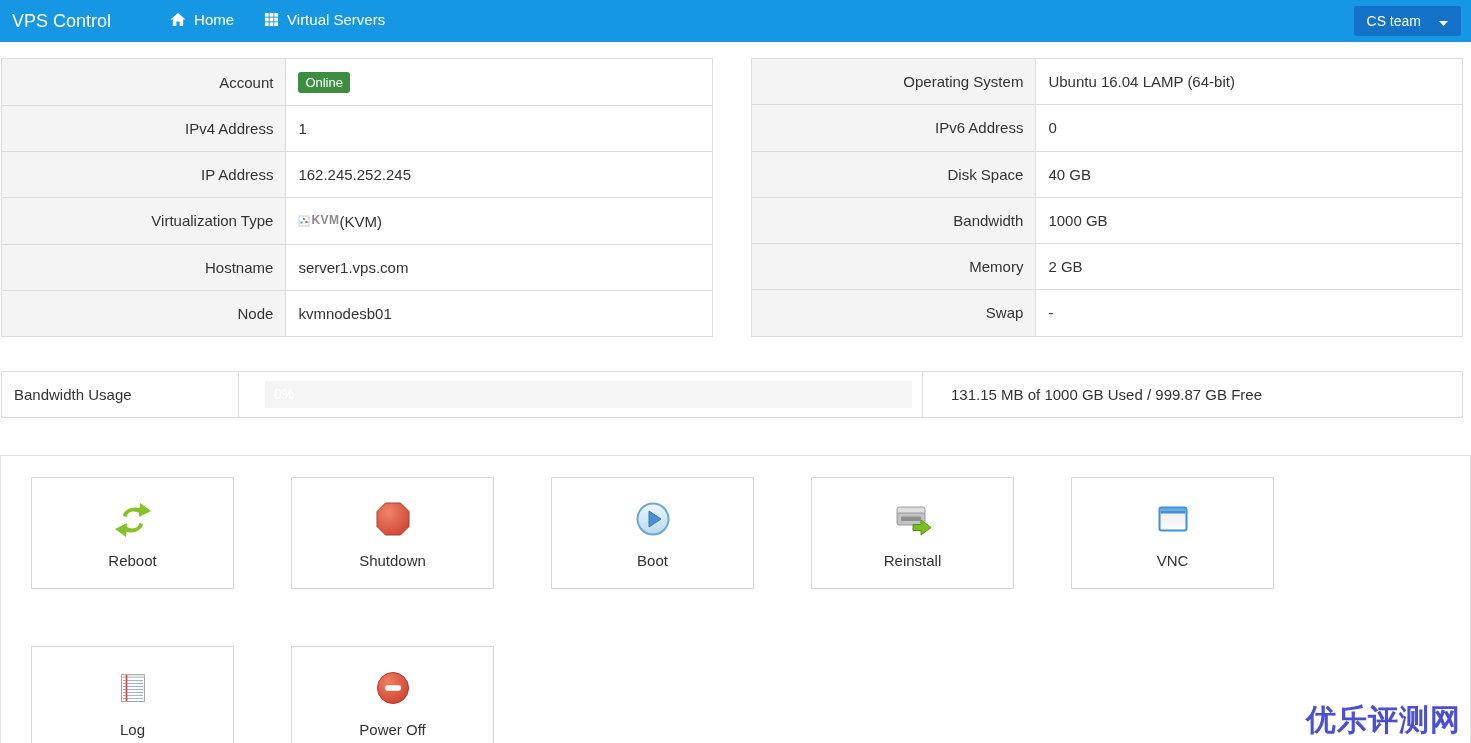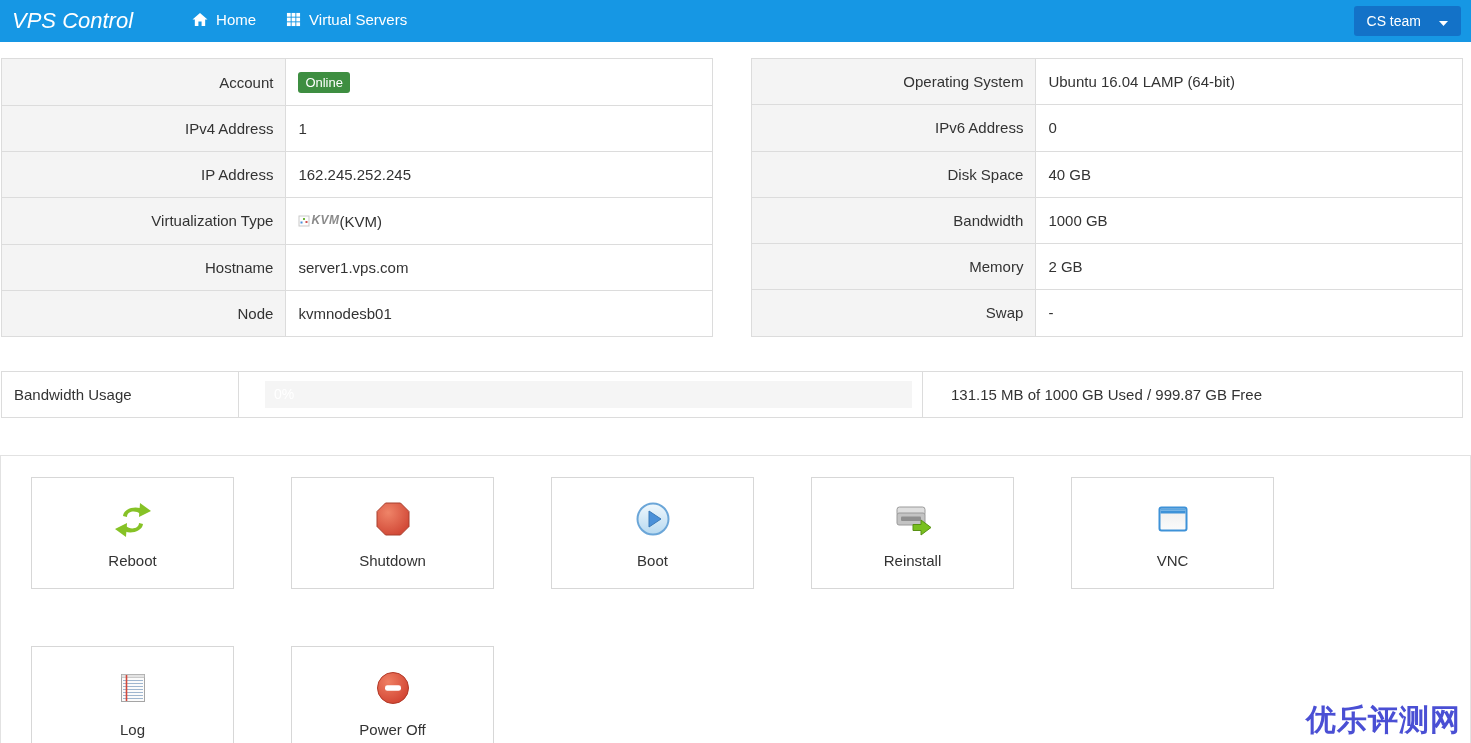--- a/index.html
+++ b/index.html
@@ -5,39 +5,39 @@
   * { box-sizing: border-box; }
   html,body { margin:0; padding:0; }
   body {
     width:1471px; height:743px; overflow:hidden; position:relative;
     background:#fff; color:#333;
     font-family:"Liberation Sans", sans-serif;
   }
 
   
   .navbar { display:flex; align-items:center; height:42px; background:#1697e4; }
-  .brand { color:#fff; font-size:22px; padding:0 12px; white-space:nowrap;font-style:italic; }
+  .brand { color:#fff; font-size:18px; padding:0 12px; white-space:nowrap; }
   .nav-items { display:flex; margin-left:32px; height:46px; }
   .nav-item { display:flex; align-items:center; gap:8px; color:#fff; font-size:15px;
               padding:0 15px; height:42px; cursor:pointer; }
   .nav-item svg { display:block; }
   .account-btn { margin-left:auto; margin-right:10px; background:#1372c8; color:#fff;
                  font-size:14px; padding:7px 13px; border-radius:3px; display:flex;
                  gap:18px; cursor:pointer; }
 
   
   .tables { display:flex; gap:38px; margin:16px 8px 0 1px; }
   table.info { border-collapse:collapse; flex:1; table-layout:fixed; }
   .info td { border:1px solid #dcdcdc; padding:12px; font-size:15px; line-height:21px; }
   .info td.lbl { background:#f4f4f4; text-align:right; width:40%; }
   .info td.val { background:#fff; }
   .badge { background:#3e8e41; color:#fff; font-size:13px; font-weight:normal;
            padding:3px 7px; border-radius:3px; }
   .kvm-wrap { display:inline-flex; align-items:center; }
-  .kvm-logo { font-size:12px; font-weight:bold; color:#8a8a8a; letter-spacing:.5px;font-style:italic; }
+  .kvm-logo { font-size:12px; font-weight:bold; color:#8a8a8a; letter-spacing:.5px; }
 
   
   .bw { display:flex; border:1px solid #dcdcdc; margin:34px 8px 0 1px; align-items:stretch; background:#fff;gap:16px; }
   .bw-label { width:237px; padding:12px; font-size:15px; border-right:1px solid #dcdcdc;
               display:flex; align-items:center; }
   .bw-barcell { width:668px; padding:9px 10px; border-right:1px solid #dcdcdc;
                 display:flex; align-items:center; }
   .bw-bar { background:#f5f5f5; height:27px; width:100%; }
   .bw-pct { color:#fff; font-size:14px; line-height:27px; padding-left:9px; display:block; }
   .bw-text { flex:1; padding:12px; font-size:15px; display:flex; align-items:center; }

